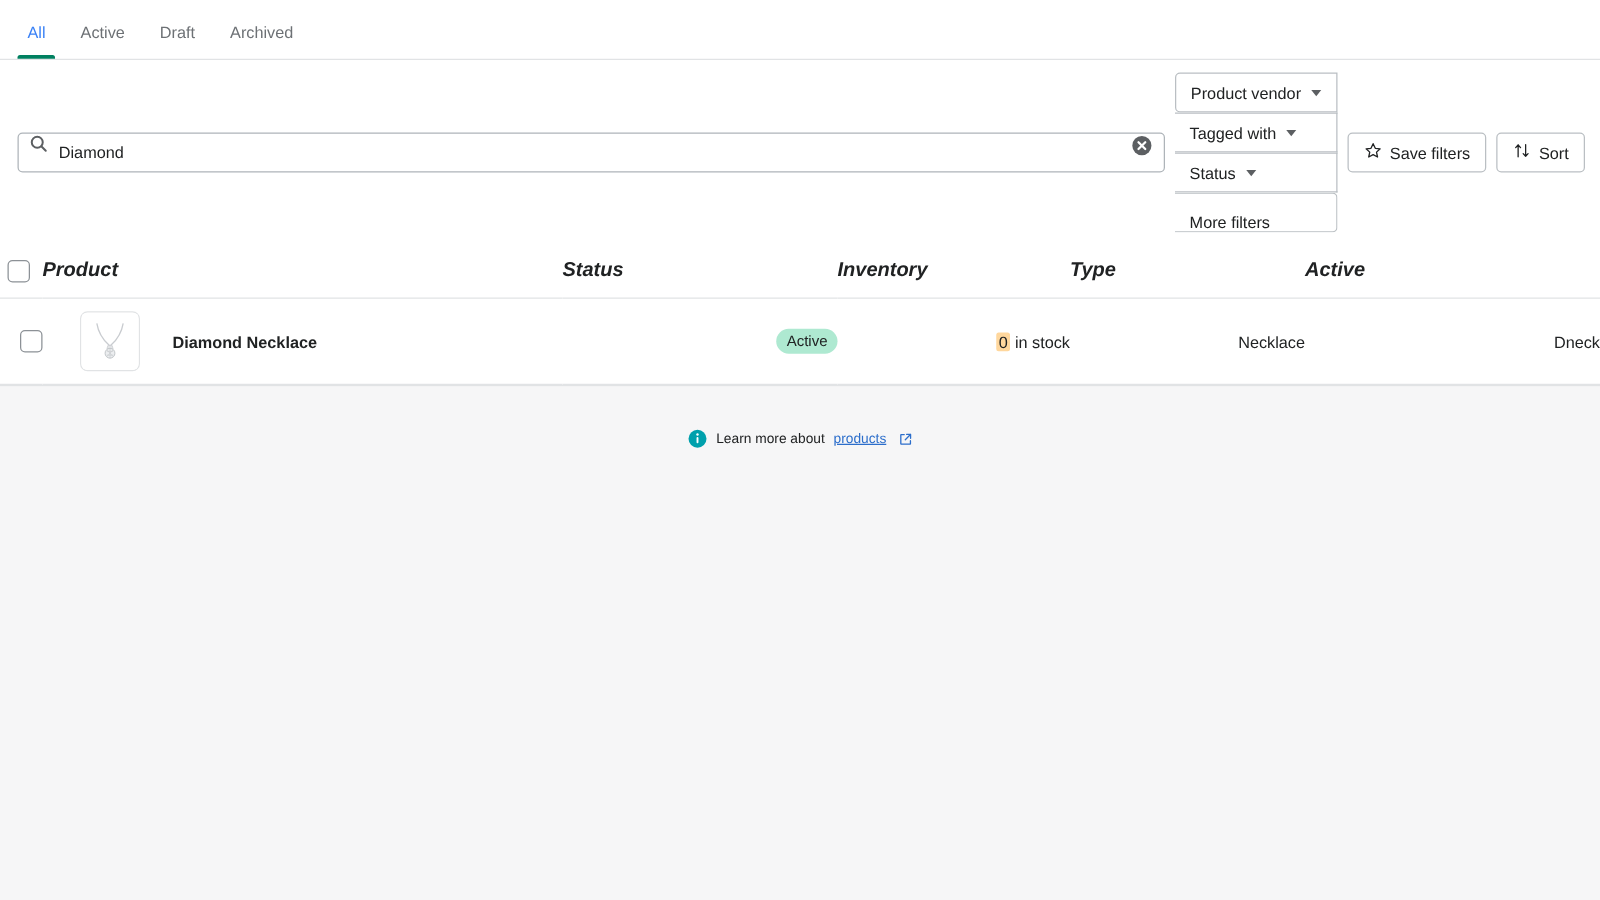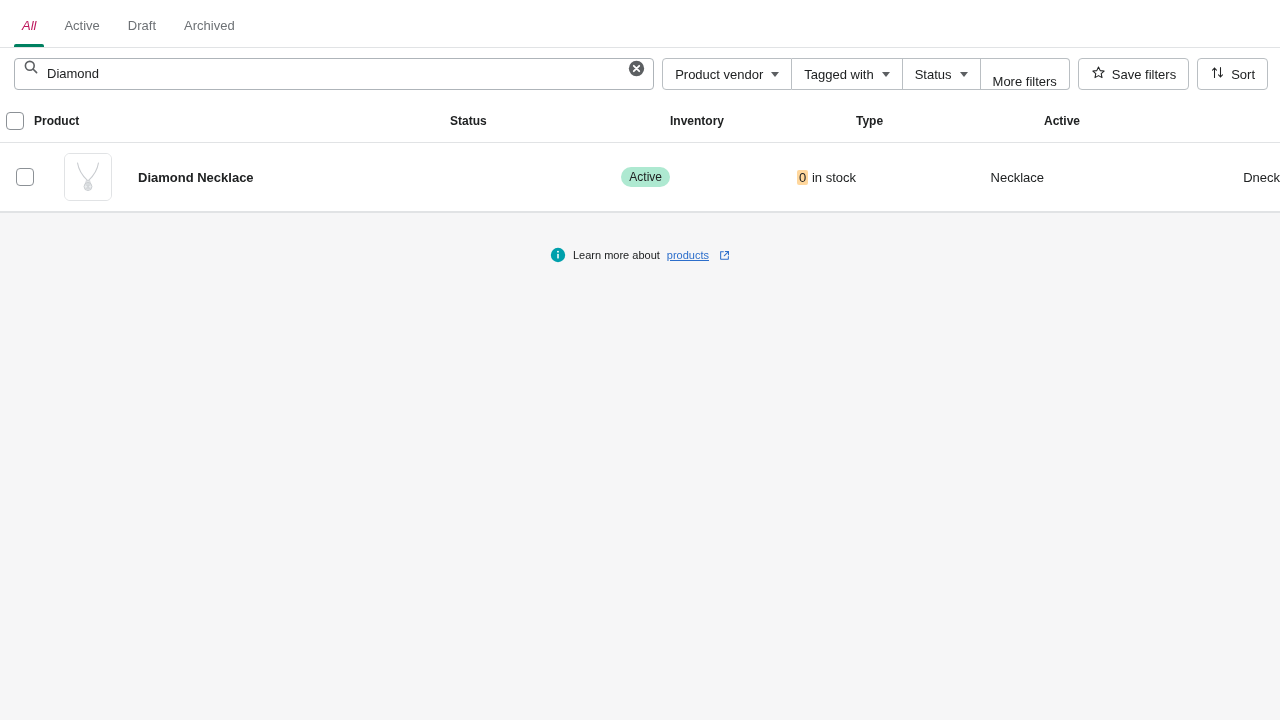--- a/index.html
+++ b/index.html
@@ -33,21 +33,21 @@
     height: 44px;
     display: flex;
     align-items: center;
     font-size: 13px;
     color: #6d7175;
     cursor: pointer;
     background: none;
     border: none;
     font-family: inherit;
   }
-  .tab.active { color: #be185d; font-weight: 400; font-style: italic; }
+  .tab.active { color: #3b82f6; font-weight: 400; }
   .tab.active::after {
     content: "";
     position: absolute;
     left: 6px; right: 6px; bottom: 0;
     height: 3px;
     background: #008060;
     border-radius: 2px 2px 0 0;
   }
 
   
@@ -92,42 +92,43 @@
     padding: 0 12px;
     font-size: 13px;
     color: #202223;
     background: #fff;
     border: 1px solid #babfc3;
     border-radius: 4px;
     cursor: pointer;
     white-space: nowrap;
     font-family: inherit;
   }
-  .fgroup { display: flex; }
+  .fgroup { display: flex; flex-direction: column; }
   .fgroup .fbtn { border-radius: 0; border-left-width: 0; }
   .fgroup .fbtn:first-child { border-radius: 4px 0 0 4px; border-left-width: 1px; }
   .fgroup .fbtn:last-child { border-radius: 0 4px 4px 0; align-items: flex-end; }
   .caret {
     width: 0; height: 0;
     border-left: 4px solid transparent;
     border-right: 4px solid transparent;
     border-top: 5px solid #5c5f62;
     margin-left: 2px;
   }
 
   
   table { width: 100%; border-collapse: collapse; }
   thead th {
     text-align: left;
-    font-size: 12px;
+    font-size: 16px;
     font-weight: 600;
     color: #202223;
     padding: 12px 0;
     border-bottom: 1px solid #e1e3e5;
     background: #fff;
+    font-style: italic;
   }
   tbody td {
     padding: 10px 0;
     font-size: 13px;
     color: #202223;
     vertical-align: middle;
     border-bottom: 1px solid #e1e3e5;
     background: #fff;
     text-align: right;
   }

